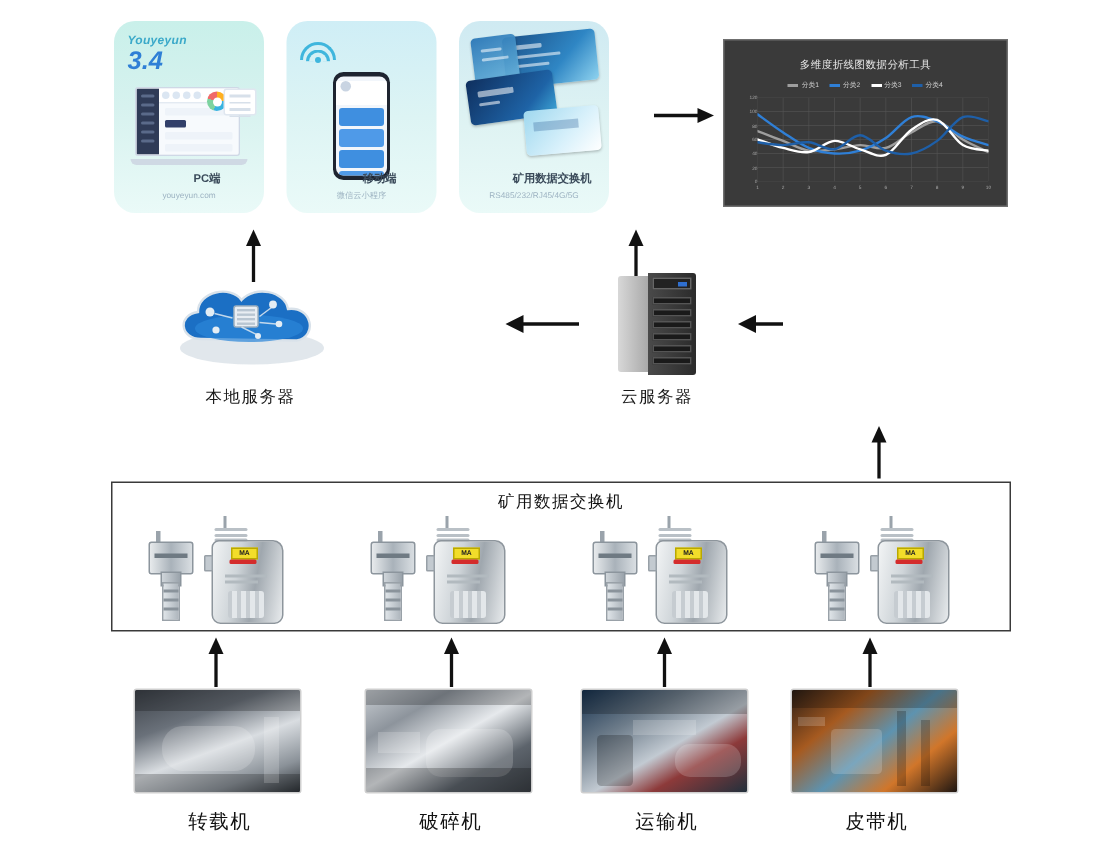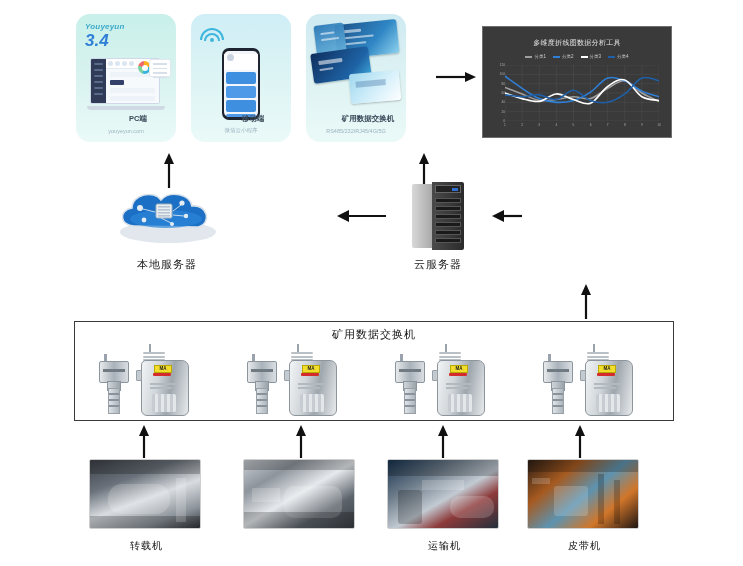--- a/index.html
+++ b/index.html
@@ -137,21 +137,21 @@
   .xmit .red{position:absolute;left:11px;top:12px;width:18px;height:3px;background:#d42c2c;border-radius:1px;}
   .xmit .gr{position:absolute;left:8px;top:22px;width:28px;height:1.5px;background:#b2babf;}
   .xmit .gr2{position:absolute;left:8px;top:26px;width:22px;height:1.5px;background:#b2babf;}
   .xmit .rib{position:absolute;left:10px;top:33px;width:24px;height:18px;
       background:repeating-linear-gradient(90deg,#c6ccd1 0 3px,#e3e7ea 3px 6px);border-radius:2px;}
   .xmit .tab{position:absolute;left:-3px;top:26px;width:4px;height:9px;background:#c3cad0;border:1px solid #98a0a7;border-radius:1px;}
 
   
   .equip{position:absolute;width:115px;}
   .equip .photo{width:110px;height:68px;border:1px solid #cfcfcf;border-radius:2px;overflow:hidden;position:relative;}
-  .equip .cap{margin-top:10px;text-align:center;font-size:10px;color:#111;letter-spacing:1px;}
+  .equip .cap{margin-top:10px;text-align:center;font-size:13px;color:#111;letter-spacing:1px;}
   .ph1{background:linear-gradient(160deg,#3c4148 0%,#6a717a 30%,#d9dde1 55%,#8b9299 80%,#2e3338 100%);}
   .ph2{background:linear-gradient(150deg,#c8cdd2 0%,#8d949c 25%,#e6e9ec 50%,#5d646c 75%,#3a3f45 100%);}
   .ph3{background:linear-gradient(150deg,#17324f 0%,#6d7c8a 30%,#c2cad2 55%,#8d3a3a 72%,#22303c 100%);}
   .ph4{background:linear-gradient(140deg,#2b1e16 0%,#a65a20 28%,#5d93b0 52%,#d1762a 74%,#1e1612 100%);}
   .equip .photo i{position:absolute;background:rgba(255,255,255,.18);}
   .equip .photo u{position:absolute;background:rgba(0,0,0,.22);text-decoration:none;}
 
   .dash-label{position:absolute;left:482px;top:142px;width:188px;text-align:center;font-size:11px;color:#111;letter-spacing:1px;}
 </style>
 </head>
@@ -555,20 +555,21 @@
     <div class="cap">转载机</div>
   </div>
 
   <div class="equip abs" style="left:243px;top:459px">
     <div class="photo ph2">
       <u style="left:0;top:0;width:110px;height:10px"></u>
       <i style="left:40px;top:26px;width:58px;height:32px;border-radius:10px"></i>
       <u style="left:0;top:52px;width:110px;height:16px"></u>
       <i style="left:8px;top:28px;width:28px;height:14px"></i>
     </div>
+    <div class="cap">破碎机</div>
   </div>
 
   <div class="equip abs" style="left:387px;top:459px">
     <div class="photo ph3">
       <u style="left:0;top:0;width:110px;height:16px"></u>
       <i style="left:34px;top:20px;width:42px;height:10px"></i>
       <u style="left:10px;top:30px;width:24px;height:34px;border-radius:3px"></u>
       <i style="left:62px;top:36px;width:44px;height:22px;border-radius:10px"></i>
     </div>
     <div class="cap">运输机</div>

